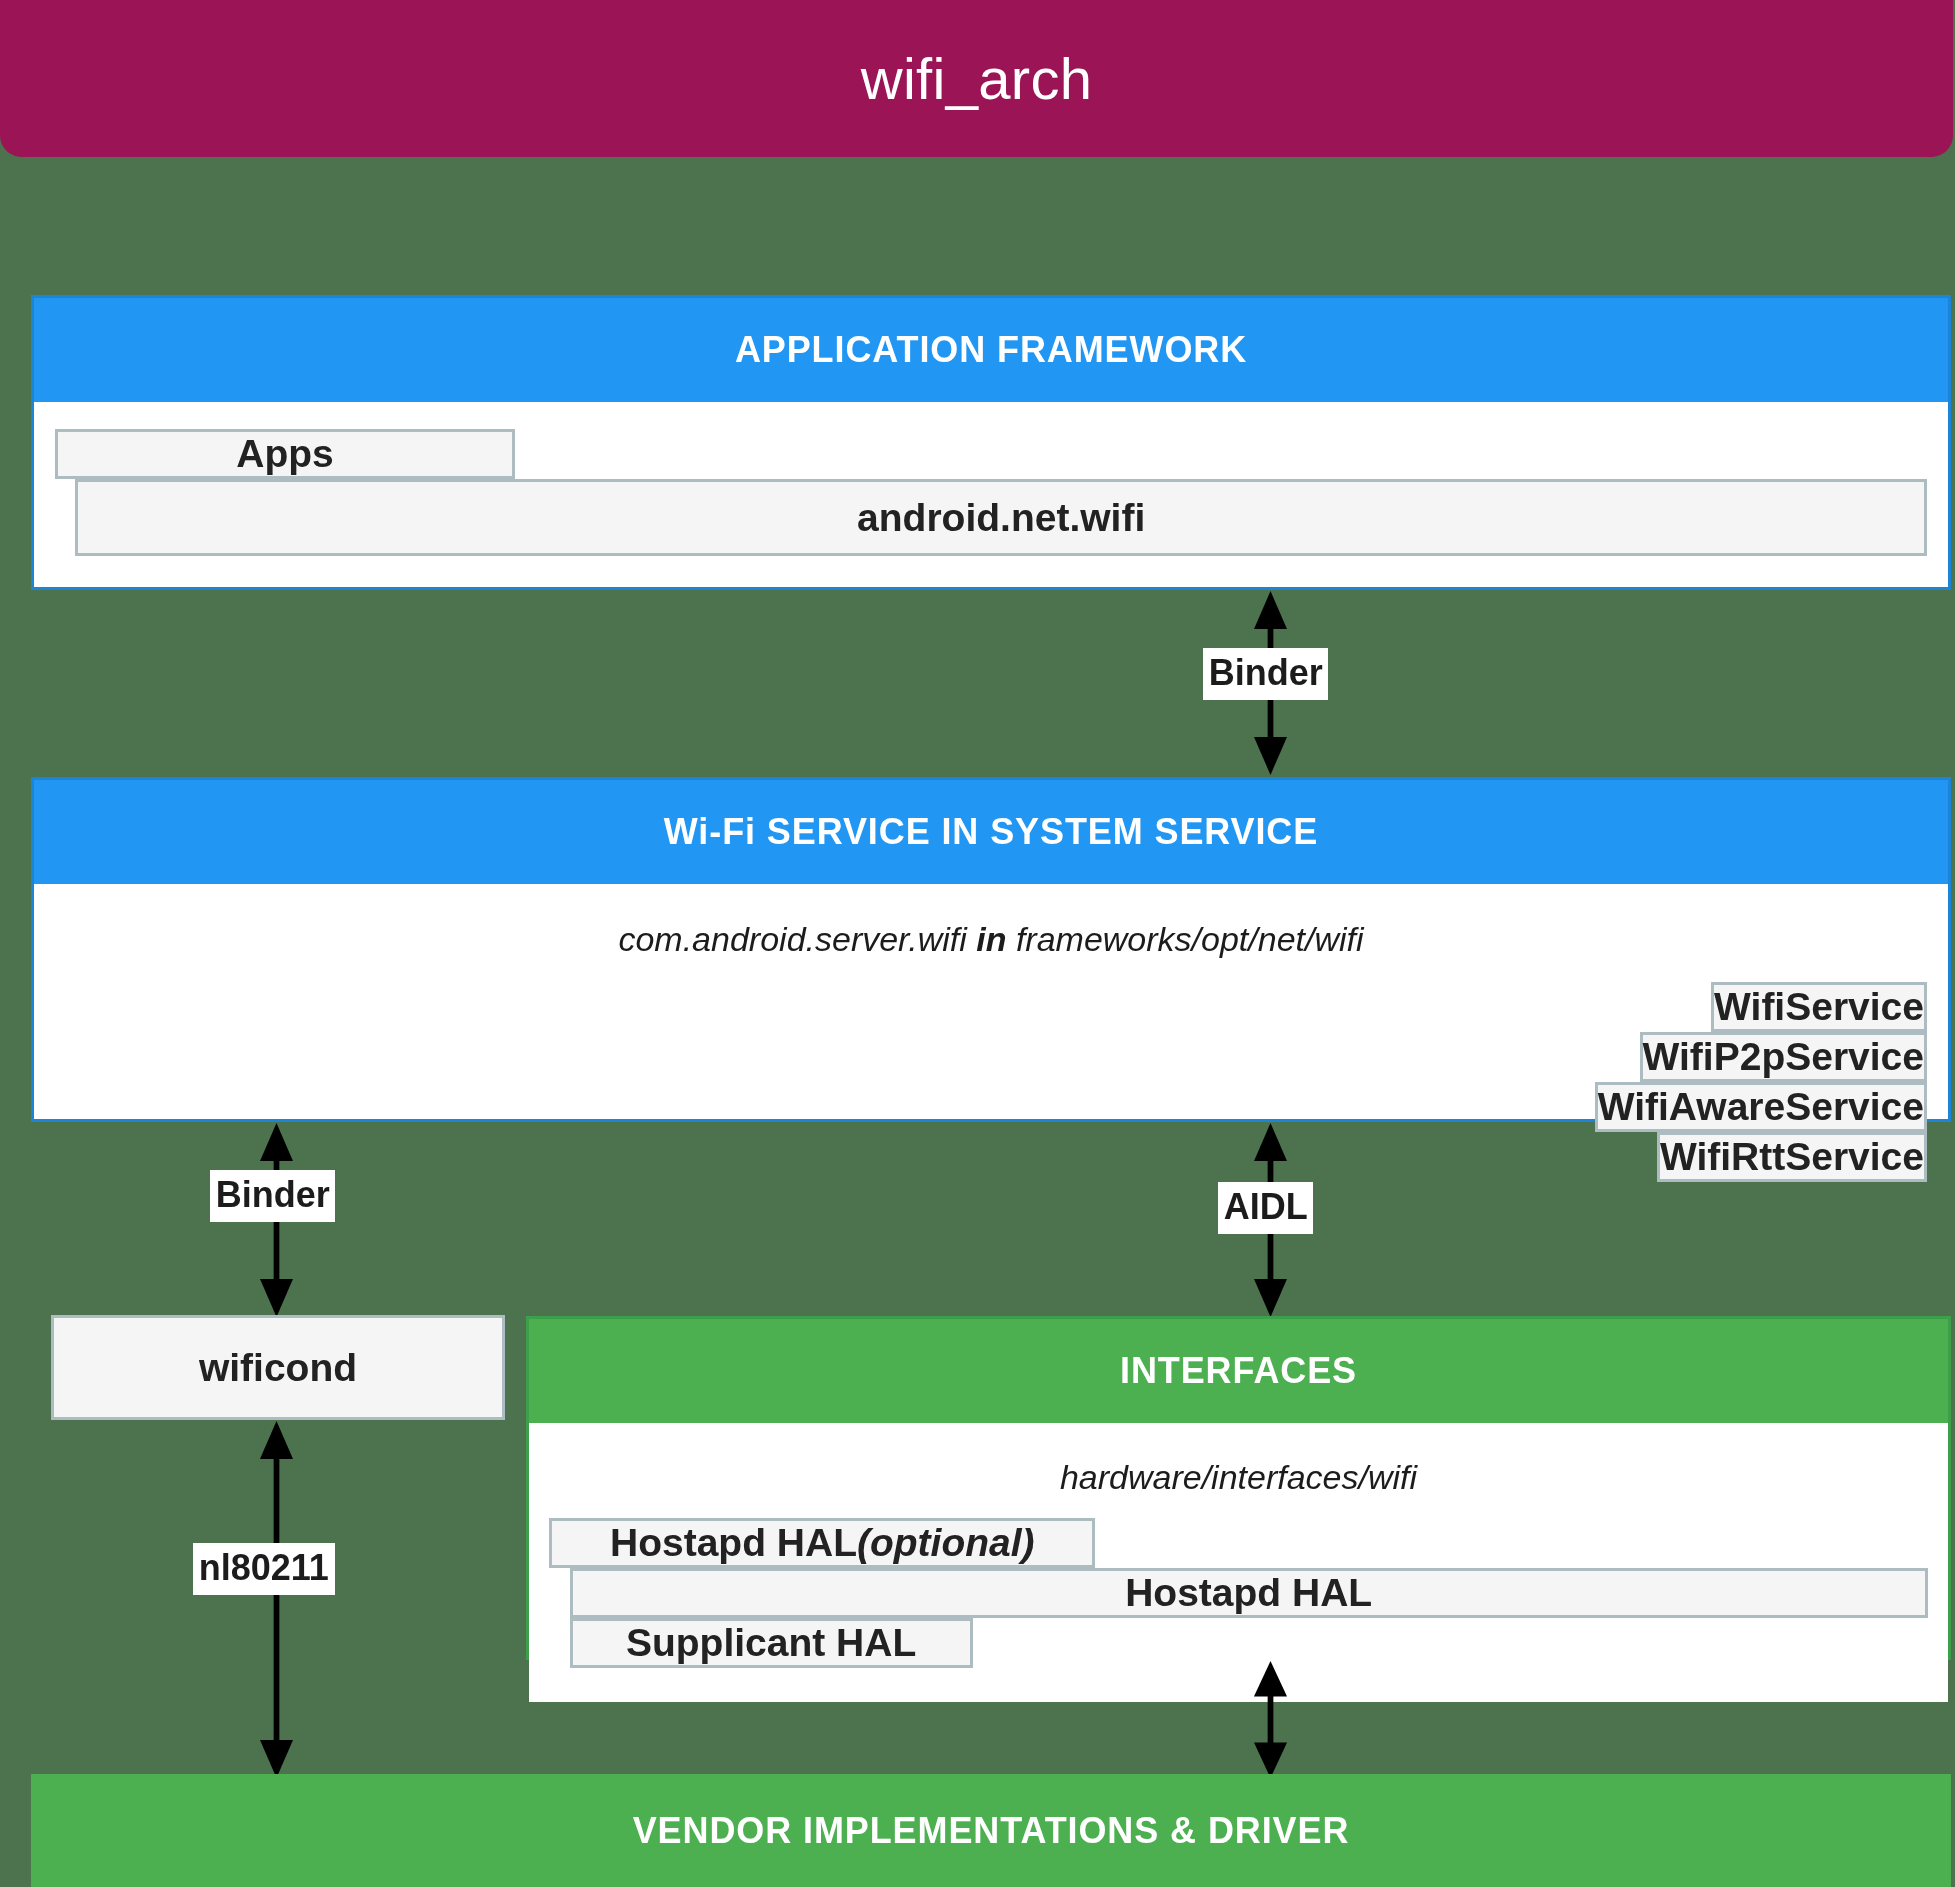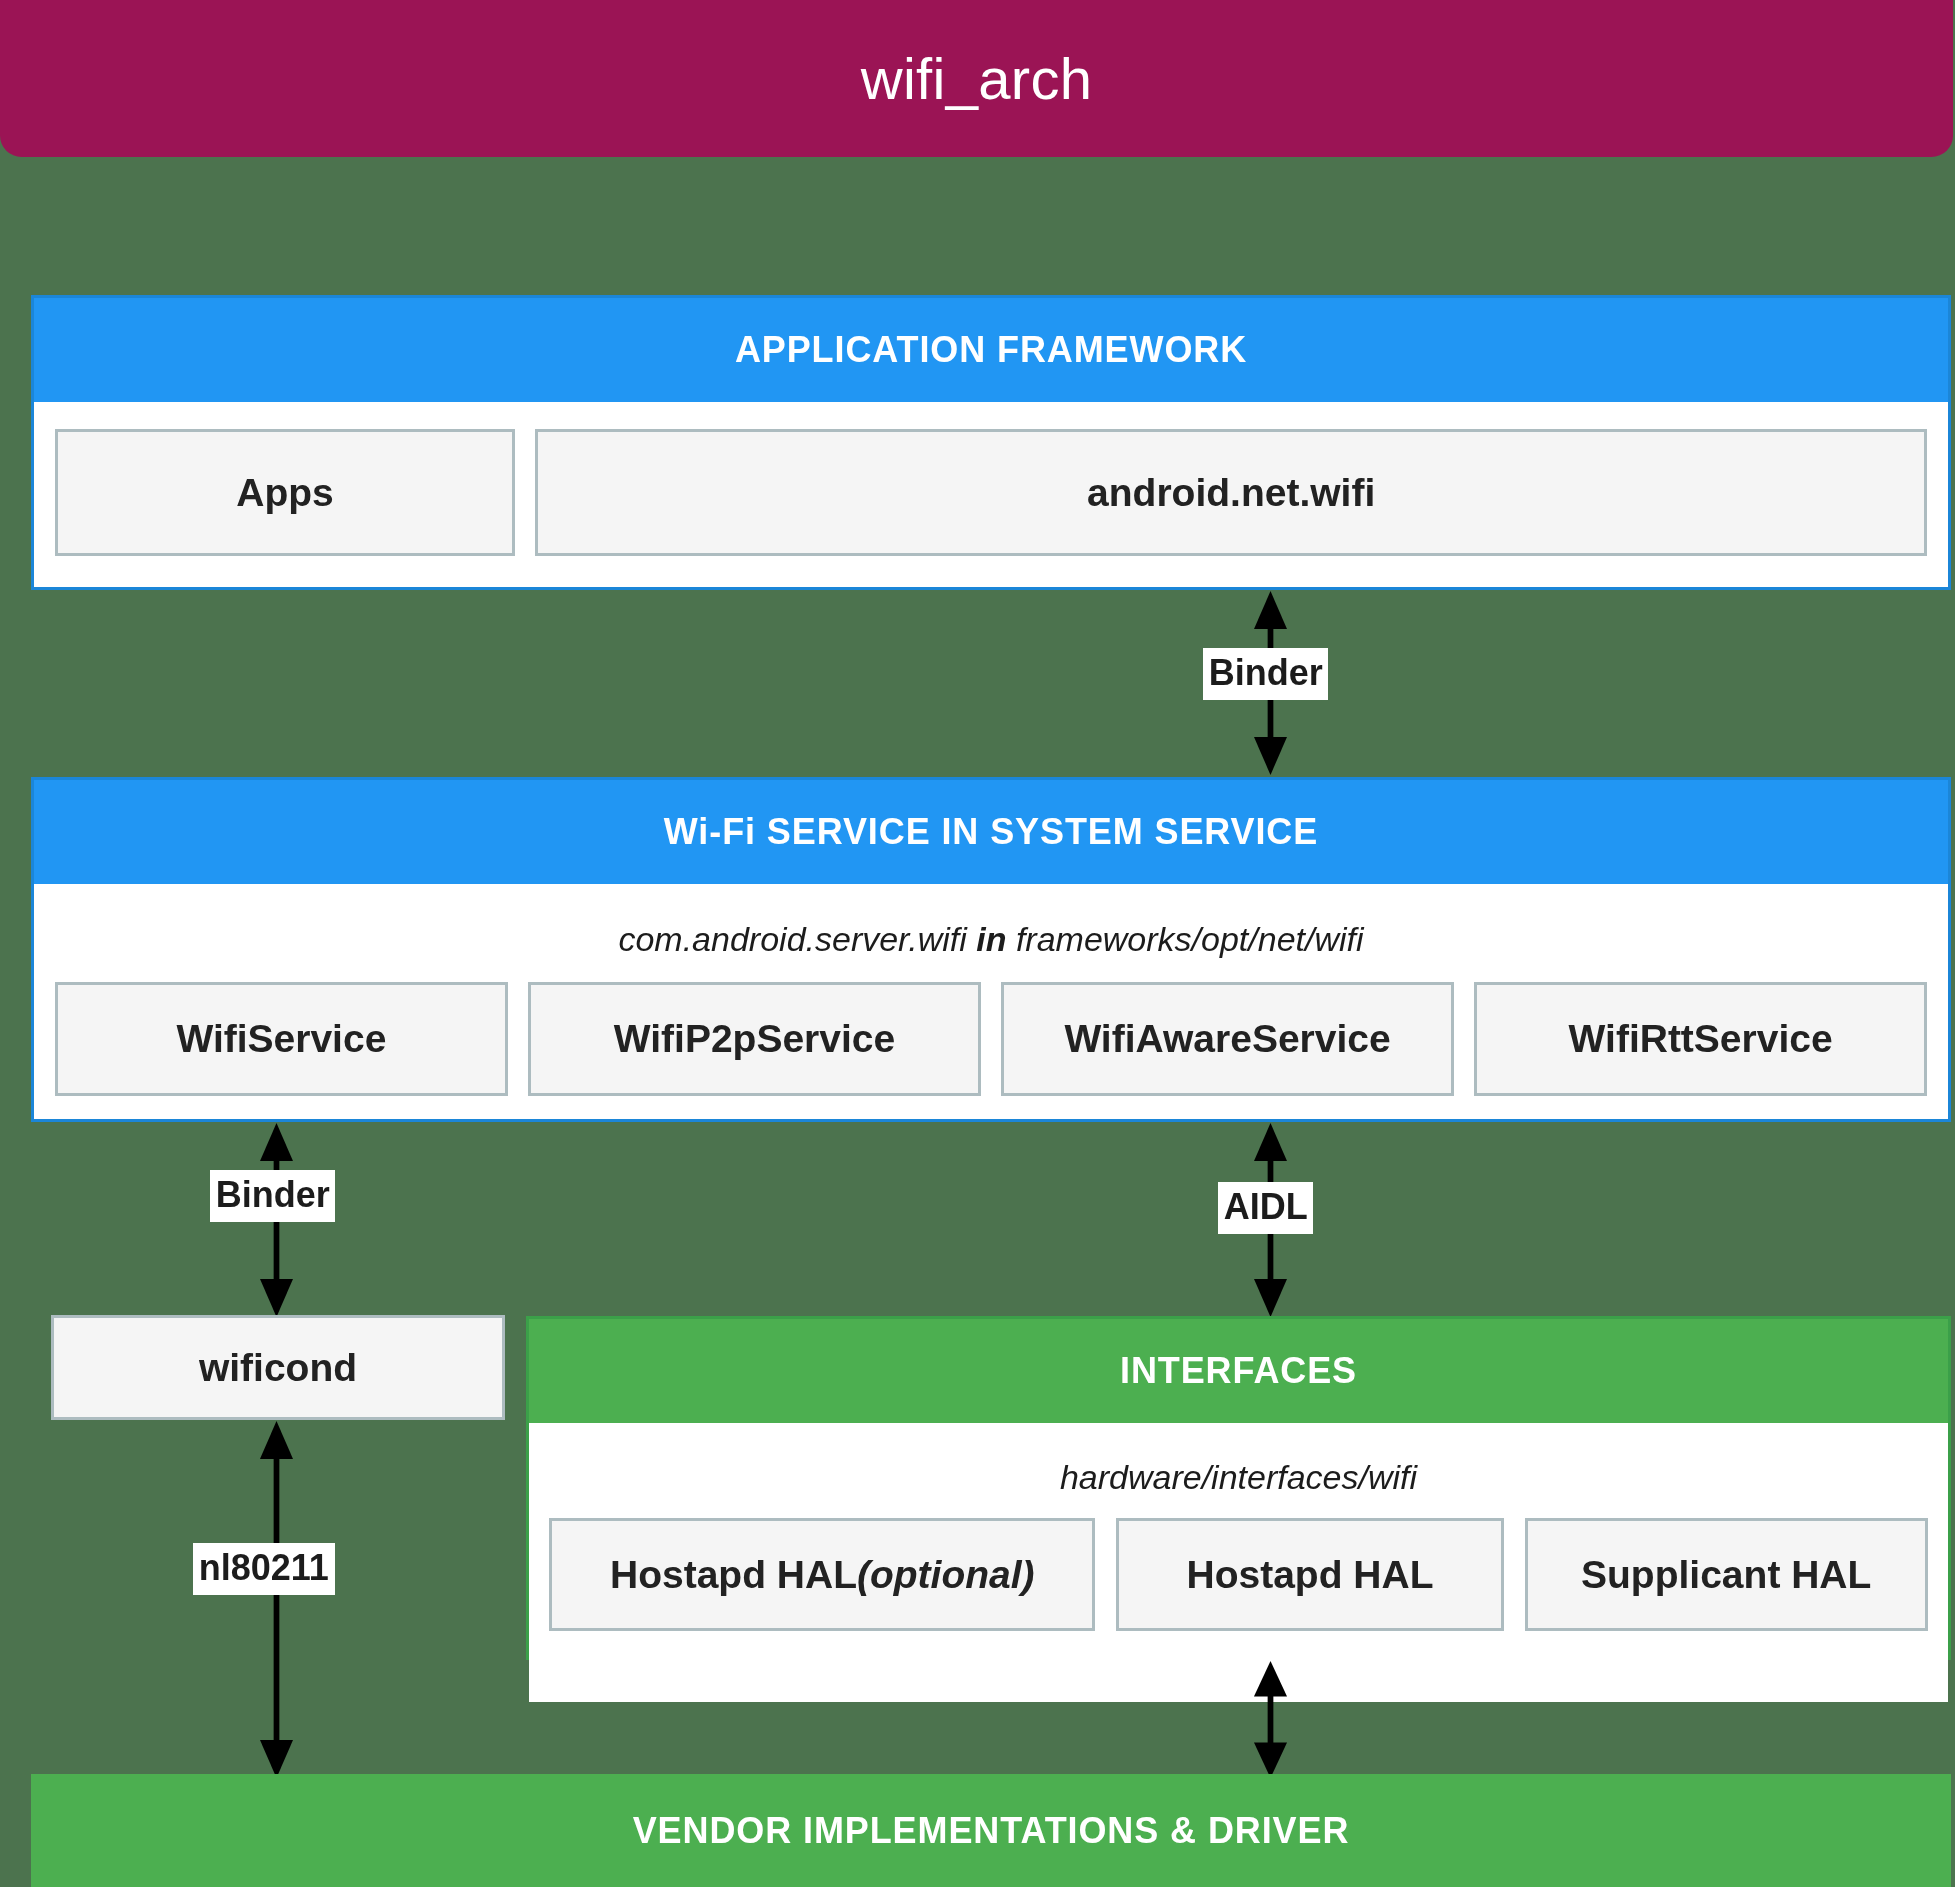--- a/index.html
+++ b/index.html
@@ -72,20 +72,21 @@
     font-style: italic;
     font-size: 34px;
     line-height: 1;
   }
   .subpath b { font-weight: bold; font-style: italic; }
 
   
   .chip-row {
     display: flex;
     box-sizing: border-box;
+    flex-direction: column;
   }
   .chip {
     box-sizing: border-box;
     background: #f5f5f5;
     border: 3.2px solid #adbcc0;
     display: flex;
     align-items: center;
     justify-content: center;
     color: #222222;
     font-weight: bold;
@@ -140,21 +141,21 @@
   </svg>
 </div>
 <div class="edge-label" style="left:1203px; top:648px;">Binder</div>
 
 <div class="block block-blue" style="left:31px; top:777px; width:1920px; height:345px;">
   <div class="band band-blue" style="height:104px; font-size:36px;">Wi-Fi SERVICE IN SYSTEM SERVICE</div>
   <div class="body-area" style="height:233px; position:relative;">
     <div class="subpath" style="position:absolute; left:0; top:38px;">
       <span>com.android.server.wifi</span><span>&nbsp;</span><b>in</b><span>&nbsp;</span><span>frameworks/opt/net/wifi</span>
     </div>
-    <div class="chip-row" style="position:absolute; left:21px; top:98px; right:21px; height:114px;">
+    <div class="chip-row" style="position:absolute; left:21px; top:98px; right:21px; height:114px;align-items:flex-end;">
       <div class="chip" style="flex:1; font-size:39px;">
         <span>WifiService</span>
       </div>
       <div class="chip" style="flex:1; margin-left:20.3px; font-size:39px;">
         <span>WifiP2pService</span>
       </div>
       <div class="chip" style="flex:1; margin-left:20.3px; font-size:39px;">
         <span>WifiAwareService</span>
       </div>
       <div class="chip" style="flex:1; margin-left:20.3px; font-size:39px;">

